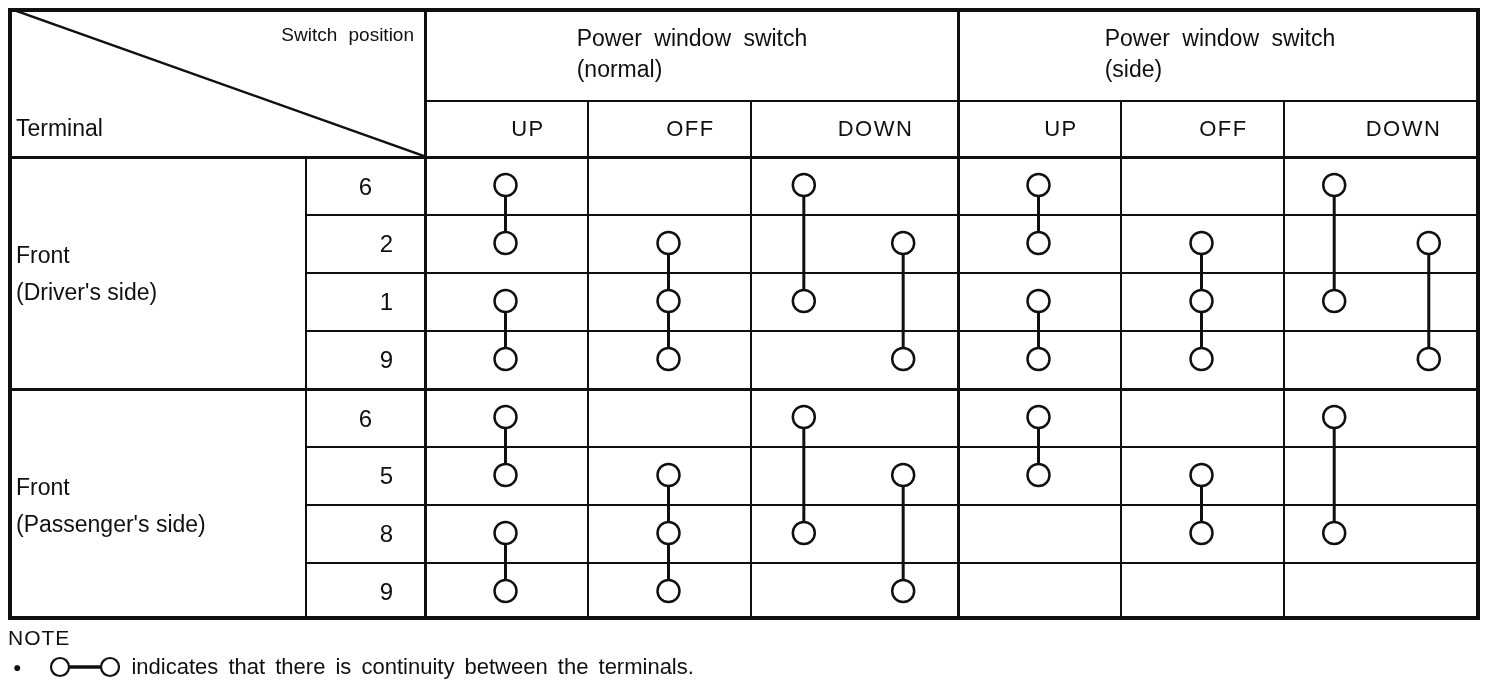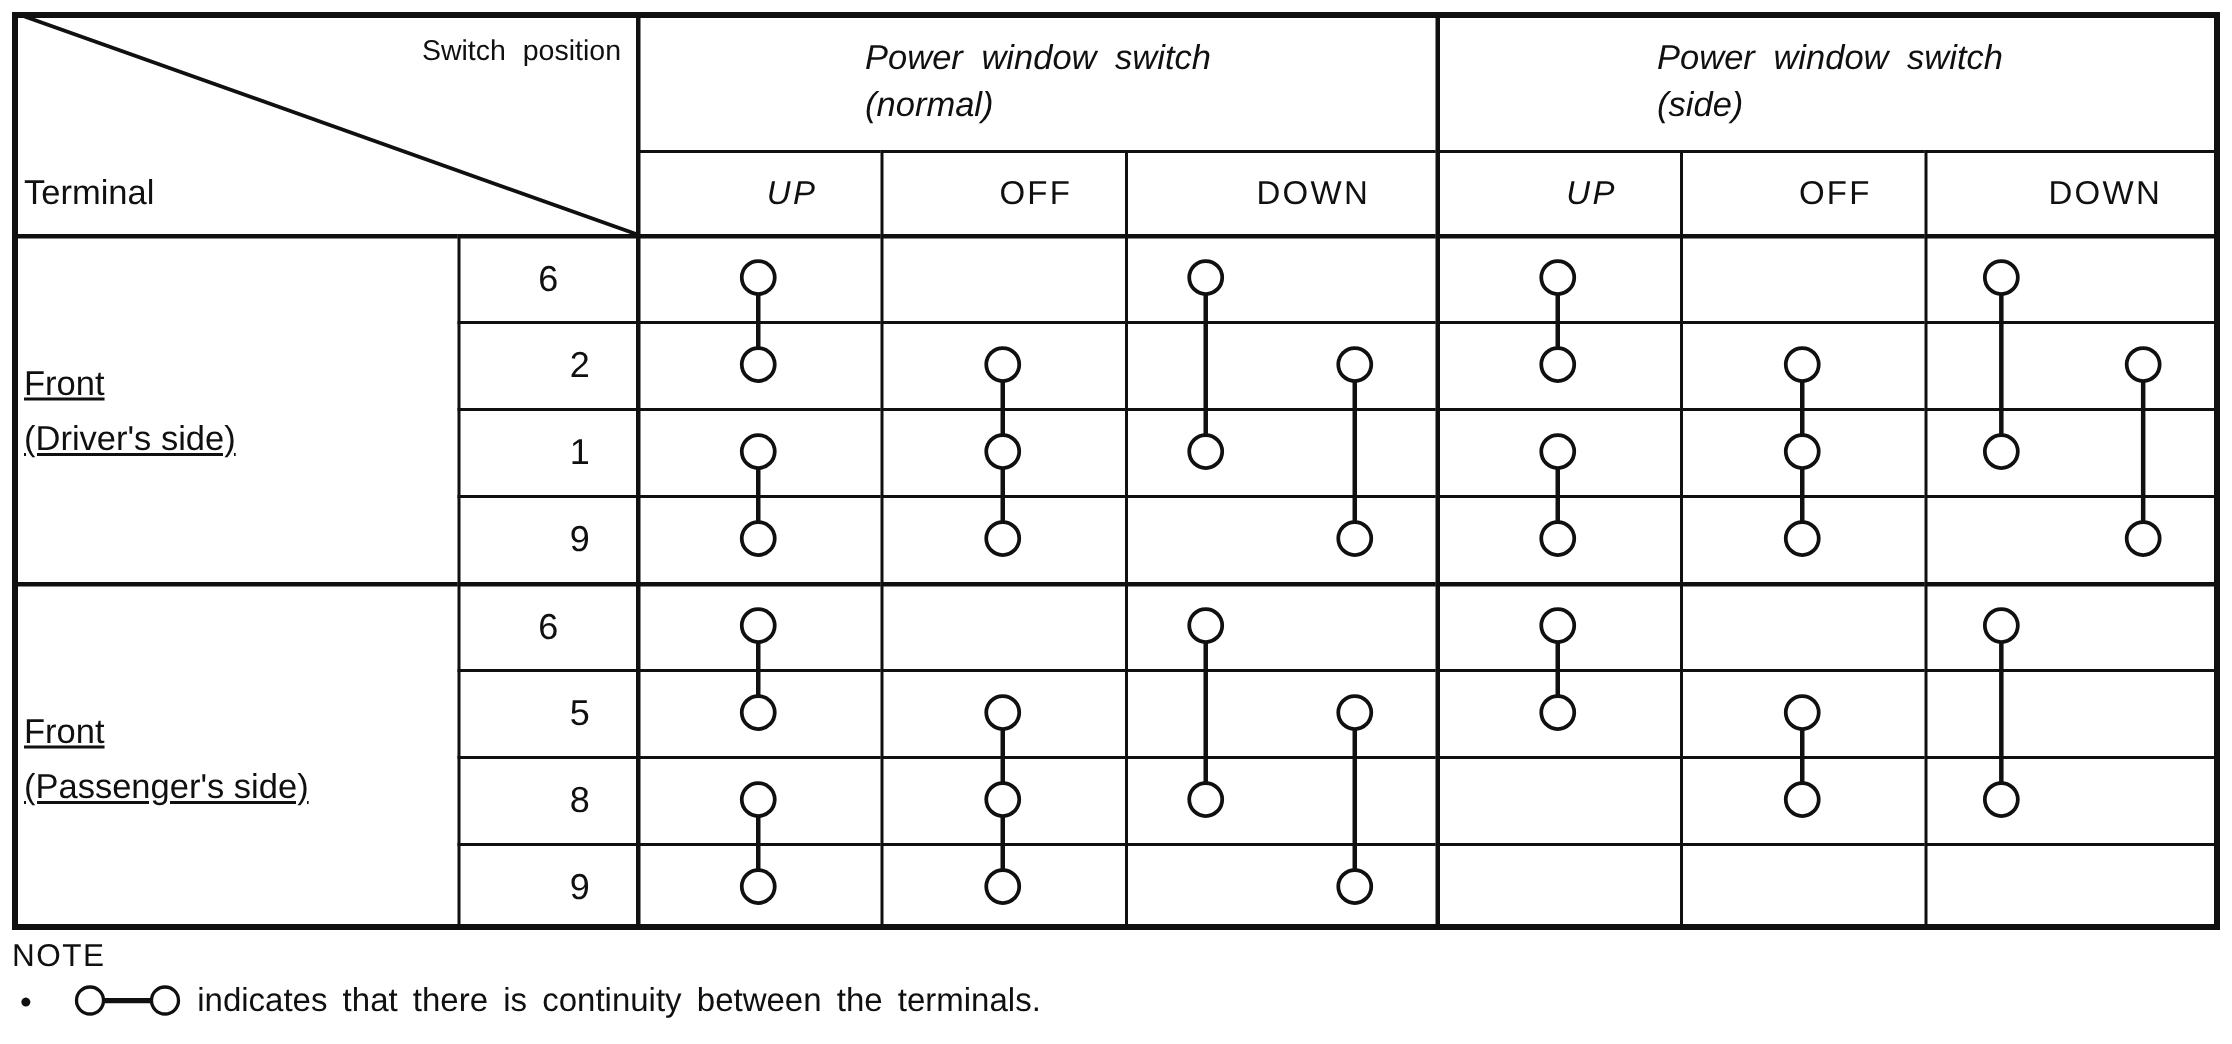--- a/index.html
+++ b/index.html
@@ -11,37 +11,37 @@
     position:absolute;left:8px;top:8px;width:1472px;height:612px;
     display:grid;
     grid-template-columns:297px 119px 163px 163px 207px 163px 163px 197px;
     grid-template-rows:92px 56px repeat(8,58px);
   }
   .tbl-border{
     position:absolute;left:8px;top:8px;width:1472px;height:612px;
     border:4px solid var(--ink);box-sizing:border-box;pointer-events:none;
   }
   .c{box-sizing:border-box;position:relative;display:flex;align-items:center;justify-content:center;}
-  .l2{border-left:2px solid var(--ink);} .l3{border-left:3px solid var(--ink);font-style:italic;}
+  .l2{border-left:2px solid var(--ink);} .l3{border-left:3px solid var(--ink);}
   .t2{border-top:2px solid var(--ink);padding-left:42px;} .t3{border-top:3px solid var(--ink);}
 
   .corner{grid-column:1/3;grid-row:1/3;}
   .corner svg{position:absolute;left:0;top:0;width:100%;height:100%;}
   .corner .lbl-top{position:absolute;top:16px;right:10px;font-size:19px;word-spacing:6px;}
   .corner .lbl-bot{position:absolute;left:8px;bottom:14px;font-size:23px;}
 
   .gN{grid-column:3/6;grid-row:1;} .gL{grid-column:6/9;grid-row:1;}
   .group-inner{text-align:left;font-size:23px;line-height:1.35;word-spacing:6px;}
 
   .p1{grid-column:3;grid-row:2;} .p2{grid-column:4;grid-row:2;} .p3{grid-column:5;grid-row:2;}
   .p4{grid-column:6;grid-row:2;} .p5{grid-column:7;grid-row:2;} .p6{grid-column:8;grid-row:2;}
   .pos-cell{font-size:22px;letter-spacing:1.5px;}
 
   .side-cell{flex-direction:column;align-items:flex-start;justify-content:center;
-    padding-left:8px;font-size:23px;line-height:1.6;text-decoration:underline;}
+    padding-left:8px;font-size:23px;line-height:1.6;}
   .term-cell{font-size:24px;}
 
   .overlay{position:absolute;left:0;top:0;width:1488px;height:696px;pointer-events:none;}
 
   .note{position:absolute;left:8px;top:626px;width:1100px;}
   .note-heading{font-size:21px;letter-spacing:1px;}
   .note-line{display:flex;align-items:center;margin-top:4px;}
   .note-bullet{font-size:14px;margin-left:5px;}
   .note-sym{margin-left:28px;margin-right:10px;display:block;}
   .note-text{font-size:22px;word-spacing:4px;}

